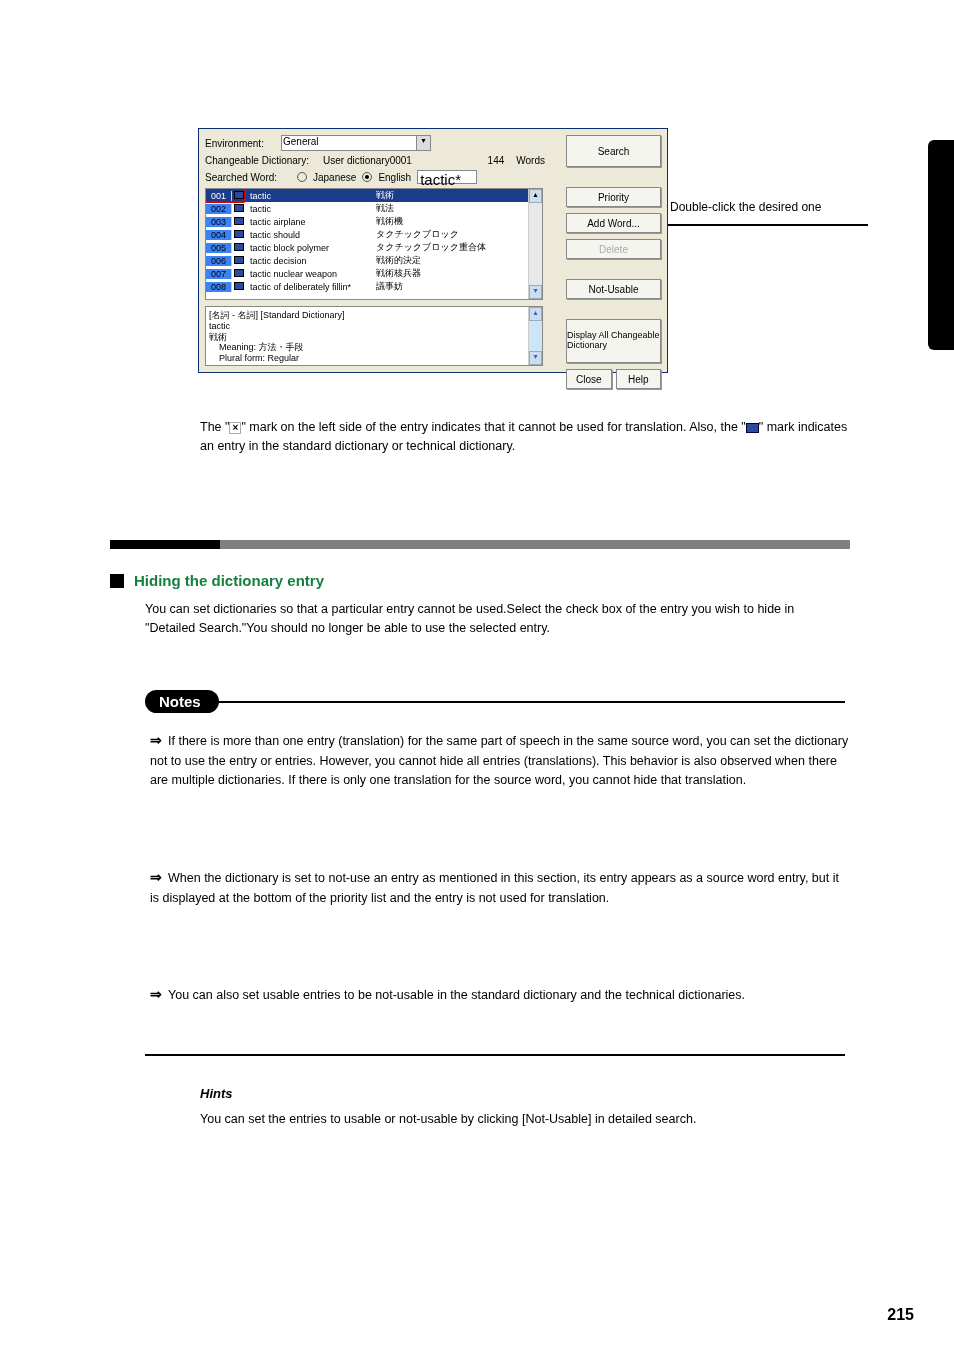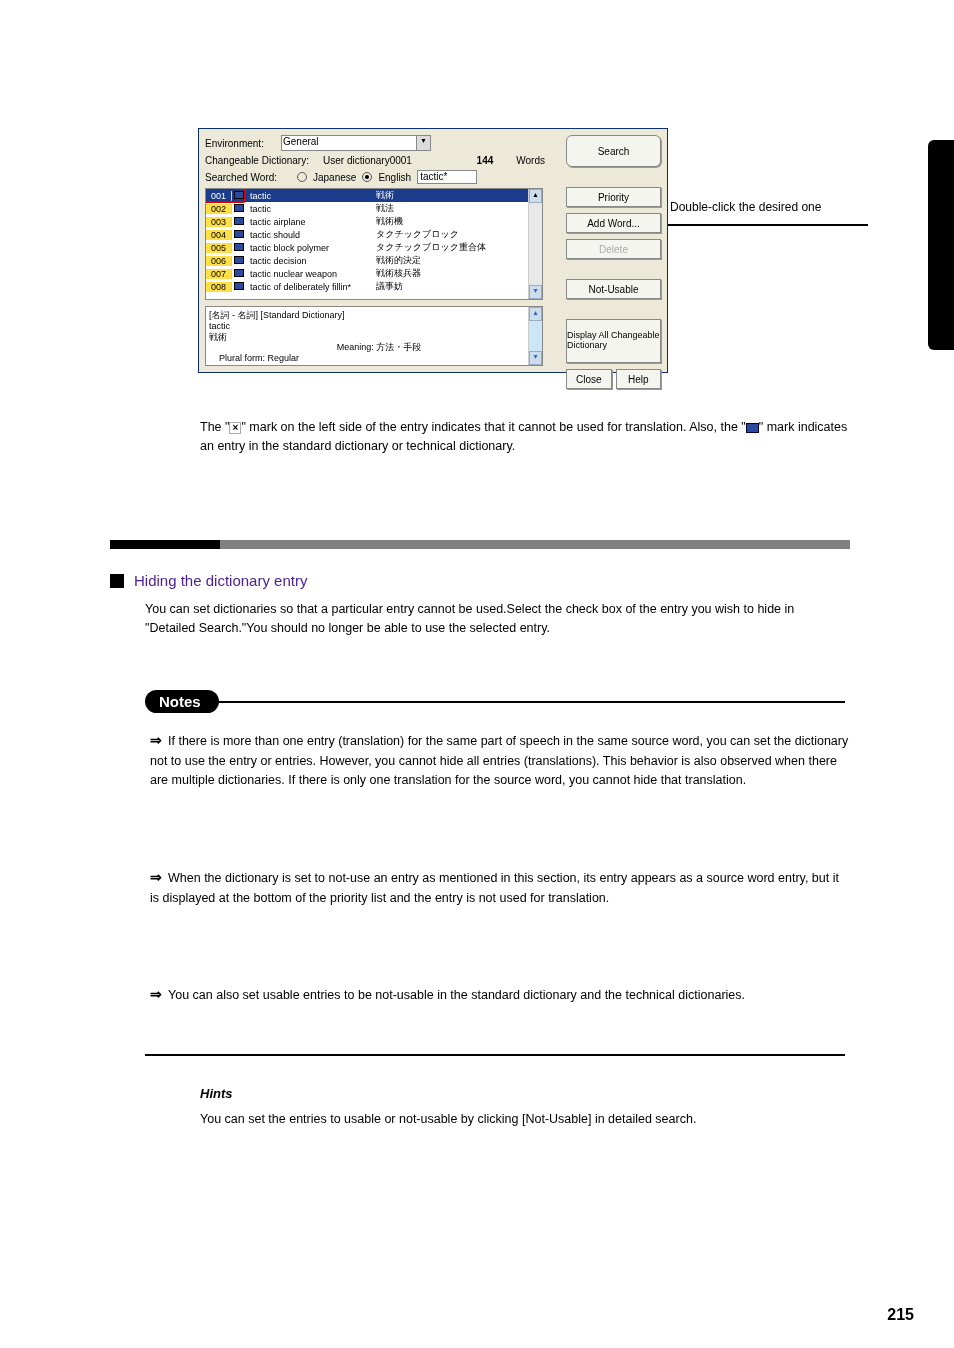--- a/index.html
+++ b/index.html
@@ -14,50 +14,50 @@
 .win { width: 470px; border: 1px solid #0a2e6e; font-family: "MS Sans Serif", Tahoma, sans-serif; font-size: 10px; }
 .titlebar { height: 20px; background: linear-gradient(#3b6cd4, #1a3c8a); color: #fff; display: flex; align-items: center; justify-content: space-between; padding: 0 3px; font-weight: bold; }
 .closebox { width: 16px; height: 14px; background: #e04343; border: 1px solid #fff; color: #fff; font-size: 10px; line-height: 12px; text-align: center; }
 .win-body { background: #ece9d8; padding: 6px; position: relative; }
 
 .form-row { display: flex; align-items: center; margin-bottom: 4px; gap: 6px; }
 .env-select { width: 150px; height: 16px; border: 1px solid #888; background: #fff; font-size: 10px; padding-left: 1px; position: relative; }
 .env-select .dd { position: absolute; right: 0; top: 0; width: 14px; height: 14px; background: #dcdcdc; border-left: 1px solid #888; text-align: center; font-size: 8px; }
 .radio { width: 10px; height: 10px; border: 1px solid #555; border-radius: 50%; display: inline-block; position: relative; }
 .radio.sel::after { content: ""; position: absolute; left: 2px; top: 2px; width: 4px; height: 4px; background: #000; border-radius: 50%; }
-.wordbox { width: 60px; height: 14px; border: 1px solid #888; background: #fff; font-size: 10px; padding-left: 2px; }
+.wordbox { width: 60px; height: 14px; border: 1px solid #888; background: #fff; font-size: 15px; padding-left: 2px; }
 
 .btn { height: 20px; border: 1px solid #888; background: #f5f5f0; font-size: 10px; display: flex; align-items: center; justify-content: center; box-shadow: 1px 1px 0 #999; }
 .btn.disabled { color: #aaa; }
 .btn-col { position: absolute; right: 6px; top: 6px; width: 95px; display: flex; flex-direction: column; gap: 6px; }
 .btn-col .gap { height: 8px; }
 
 .listbox { position: relative; border: 1px solid #888; background: #fff; height: 112px; width: 338px; overflow: hidden; }
 .list-row { display: flex; height: 13px; align-items: center; font-size: 9px; }
-.list-row .num { width: 26px; background: #fde047; text-align: center; border-right: 1px solid #ccc; }
+.list-row .num { width: 26px; background: #3b82f6; text-align: center; border-right: 1px solid #ccc; }
 .list-row.selnum .num { background: #1a3c8a; color: #fff; }
 .list-row .ico { width: 14px; text-align: center; }
 .ico-book { width: 10px; height: 8px; background: #2a4aa0; border: 1px solid #000; display: inline-block; }
 .list-row .en { width: 130px; padding-left: 4px; }
 .list-row .jp { flex: 1; }
 .list-row.sel { background: #1a3c8a; color: #fff; }
 .focus-ring { position: absolute; left: -2px; top: -2px; width: 42px; height: 16px; border: 2px solid #d00; border-radius: 3px; pointer-events: none; }
 .scroll-v { position: absolute; right: 0; top: 0; width: 14px; height: 100%; background: #e8e8e8; border-left: 1px solid #ccc; display: flex; flex-direction: column; justify-content: space-between; }
 .scroll-v .arr { height: 14px; background: #cde; border: 1px solid #9ab; font-size: 8px; text-align: center; }
 
 .detail { margin-top: 6px; width: 338px; height: 60px; border: 1px solid #888; background: #fff; font-size: 9px; padding: 3px; position: relative; line-height: 1.2; }
 .detail .scroll-v { height: 100%; }
 
 .body-text { position: absolute; left: 218px; width: 630px; line-height: 1.55; font-size: 12.5px; color: #000; }
 .x-glyph { display: inline-block; width: 12px; height: 12px; background: #fff; border: 1px solid #aaa; font-size: 10px; line-height: 10px; text-align: center; font-weight: bold; }
 .ico-book-inline { display: inline-block; width: 13px; height: 10px; background: #2a4aa0; border: 1px solid #003; vertical-align: middle; }
 
 .heading-row { position: absolute; left: 110px; display: flex; align-items: center; gap: 10px; }
 .sq { width: 14px; height: 14px; background: #000; }
-.heading { font-size: 15px; font-weight: normal; color: #4c1d95; }
+.heading { font-size: 15px; font-weight: bold; color: #15803d; }
 
 .gray-bar { position: absolute; left: 110px; width: 740px; height: 9px; background: #808080; }
 .gray-bar::before { content: ""; position: absolute; left: 0; top: 0; width: 110px; height: 9px; background: #000; }
 
 .notes-badge { display: inline-block; background: #000; color: #fff; padding: 3px 18px 3px 14px; border-radius: 14px; font-size: 15px; font-weight: bold; }
 .notes-line { height: 2px; background: #000; flex: 1; }
 .notes-row { position: absolute; left: 145px; width: 700px; display: flex; align-items: center; text-align: center; }
 
 .note-item { position: absolute; left: 150px; width: 700px; font-size: 12.5px; line-height: 1.55; }
 .note-arrow { font-size: 14px; font-weight: bold; display: inline-block; width: 18px; }
@@ -83,21 +83,21 @@
           <span style="width:70px;">Environment:</span>
           <div class="env-select">
             <span>General</span>
             <span class="dd">▾</span>
           </div>
         </div>
         <div class="form-row">
           <span style="width:112px;">Changeable Dictionary:</span>
           <span>User dictionary0001</span>
           <span style="flex:1"></span>
-          <span style="margin-right:17px;font-weight:bold;">144</span>
+          <span style="margin-right:6px;">144</span>
           <span>Words</span>
         </div>
         <div class="form-row">
           <span style="width:86px;">Searched Word:</span>
           <span class="radio"></span>
           <span>Japanese</span>
           <span class="radio sel"></span>
           <span>English</span>
           <div class="wordbox">tactic*</div>
         </div>
@@ -157,32 +157,32 @@
           <div class="scroll-v">
             <div class="arr">▴</div>
             <div class="arr" style="color:#36c;">▾</div>
           </div>
         </div>
 
         <div class="detail">
           <div>[名詞 - 名詞]  [Standard Dictionary]</div>
           <div>tactic</div>
           <div>戦術</div>
-          <div style="padding-left:10px;text-align:center;">Meaning: 方法・手段</div>
+          <div style="padding-left:10px;">Meaning: 方法・手段</div>
           <div style="padding-left:10px;">Plural form: Regular</div>
           <div class="scroll-v">
             <div class="arr" style="color:#36c;">▴</div>
             <div style="flex:1;background:#cde6f7;"></div>
             <div class="arr" style="color:#36c;">▾</div>
           </div>
         </div>
       </div>
 
       <div class="btn-col">
-        <div class="btn" style="height:32px;border-radius:6px;">Search</div>
+        <div class="btn" style="height:32px;">Search</div>
         <div class="gap"></div>
         <div class="btn">Priority</div>
         <div class="btn">Add Word...</div>
         <div class="btn disabled">Delete</div>
         <div class="gap"></div>
         <div class="btn">Not-Usable</div>
         <div class="gap"></div>
         <div class="btn" style="height:44px; font-size:9px; line-height:1.1;">Display All Changeable Dictionary</div>
         <div style="display:flex; gap:4px;">
           <div class="btn" style="flex:1;">Close</div>

